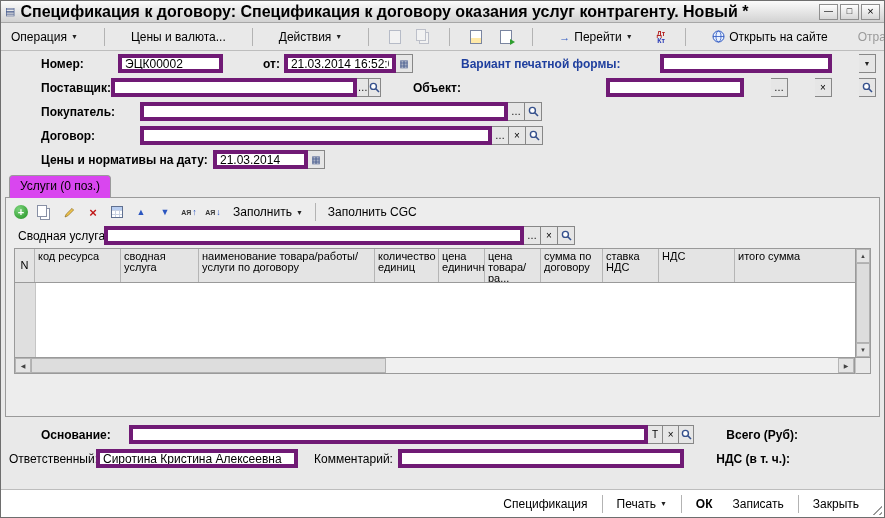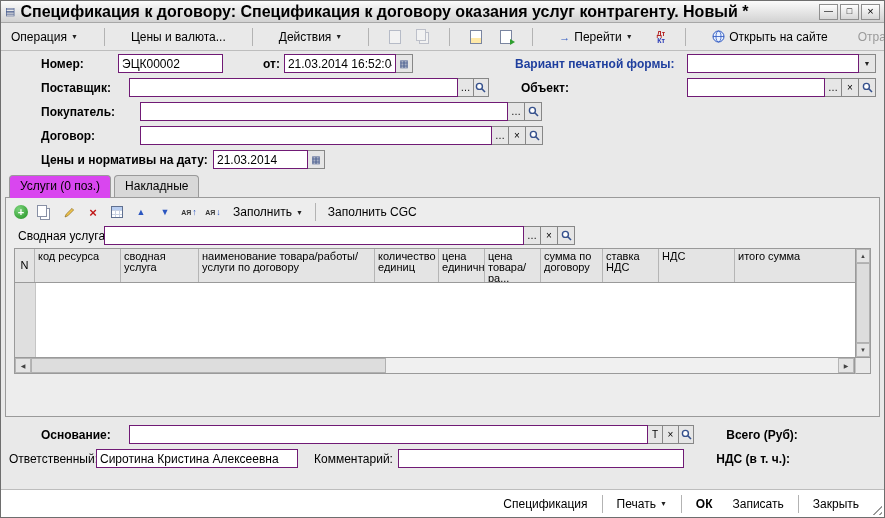--- a/index.html
+++ b/index.html
@@ -27,25 +27,25 @@
   .dtkt .dt{color:#b42222;}
   .dtkt .kt{color:#2233b4;}
   .goto-arrow{color:#2b56c0;font-weight:bold;font-size:11px;}
   .help-circ{width:14px;height:14px;border-radius:50%;background:#f59e00;color:#fff;font-weight:bold;font-size:10px;line-height:14px;text-align:center;}
   
   .frow{flex:0 0 auto;display:flex;align-items:center;margin:3px 8px 2px 8px;height:19px;}
   .lab{white-space:nowrap;}
   .bold{font-weight:bold;padding-left:32px;}
   .blue{color:#1f3f9e;font-weight:bold;}
   .lw77{width:77px;}.lw99{width:99px;}.lw166{width:166px;}.lw172{width:172px;}.lw97{width:97px;}.lw87{width:87px;}.lw80{width:80px;}.lw86{width:86px;}
-  .input{height:19px;box-sizing:border-box;border:1px solid #701a75;background:#fff;font-family:inherit;font-size:12px;padding:1px 3px;}
+  .input{height:19px;box-sizing:border-box;border:4px solid #701a75;background:#fff;font-family:inherit;font-size:12px;padding:1px 3px;}
   .w105{width:105px;}.w112{width:112px;}.w172w{width:172px;}.w138{width:138px;}.w368{width:368px;}.w352{width:352px;}.w95{width:95px;}.w420{width:420px;}.w570{width:570px;}.w202{width:202px;}.w286{width:286px;}
   .btn16{width:17px;height:19px;box-sizing:border-box;border:1px solid #878787;border-left:none;background:#e6e6e6;display:inline-flex;align-items:center;justify-content:center;font-family:inherit;font-size:10px;padding:0;}
   .cal{color:#44598c;font-size:10px;line-height:10px;}
-  .rgroup{margin-left:auto;display:flex;align-items:center;}
+  .rgroup{margin-left:auto;display:flex;align-items:center;gap:27px;}
   .mll8{margin-left:8px;margin-right:4px;}
   .spacer86{width:86px;height:17px;}
   .mla{margin-left:auto;}
   
   .tabs{flex:0 0 auto;display:flex;margin:4px 0 0 8px;position:relative;z-index:2;}
   .tab{padding:3px 10px 4px 10px;border:1px solid #9a9a9a;border-bottom:none;border-radius:4px 4px 0 0;background:#d8d8d8;margin-right:3px;font-size:12px;}
   .tab.active{background:#d946ef;margin-bottom:-1px;padding-bottom:5px;}
   .panel{flex:0 0 auto;margin:0 4px;border:1px solid #9a9a9a;background:#ededed;height:218px;position:relative;z-index:1;}
   .ptb{display:flex;align-items:center;gap:2px;padding:3px 4px 1px 4px;}
   .plus{width:14px;height:14px;border-radius:50%;background:radial-gradient(circle at 35% 30%,#7cd47c,#1e8f1e);color:#fff;font-size:11px;line-height:14px;text-align:center;font-weight:bold;}
@@ -227,21 +227,20 @@
   <div class="frow">
     <span class="lab bold lw172">Цены и нормативы на дату:</span>
     <input class="input w95" value="21.03.2014" style="">
     <button class="btn16">
         <span class="cal">▦</span>
       </button>
   </div>
 
   <div class="tabs">
     <span class="tab active">Услуги (0 поз.)</span>
-    <span class="tab">Накладные</span>
   </div>
 
   <div class="panel">
 
     <div class="ptb">
       <button class="ico">
           <span class="plus">+</span>
         </button>
       <button class="ico">
           <span class="copy2"></span>

